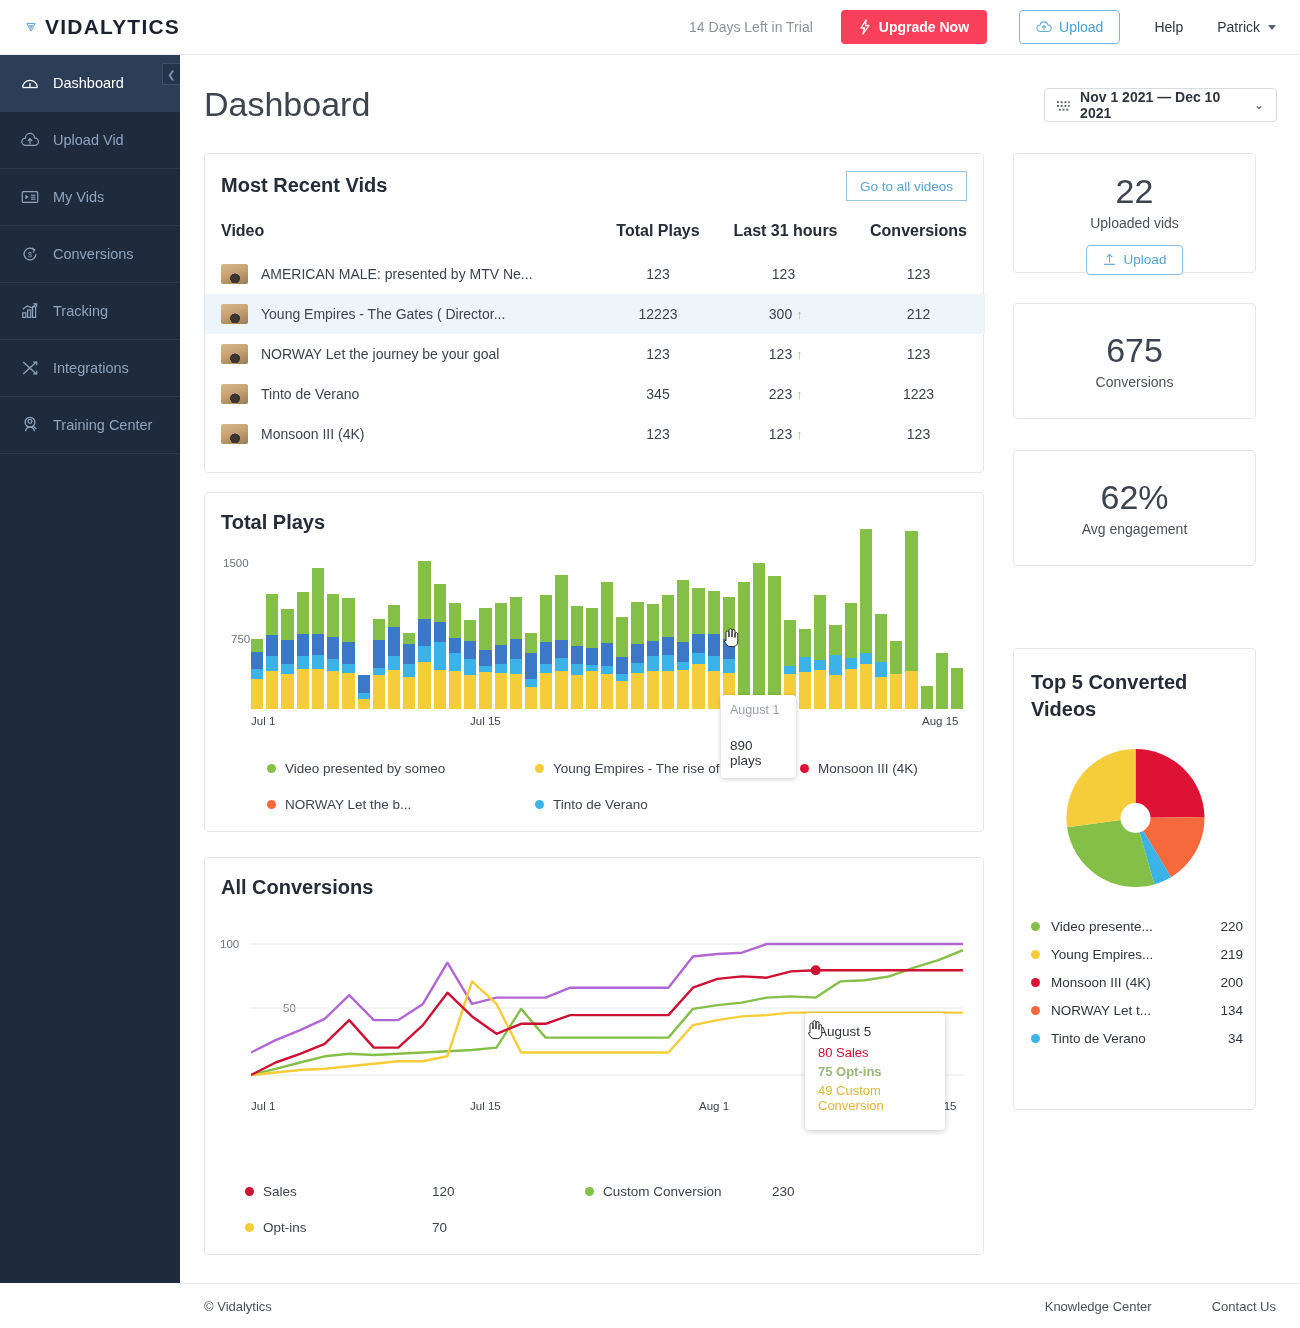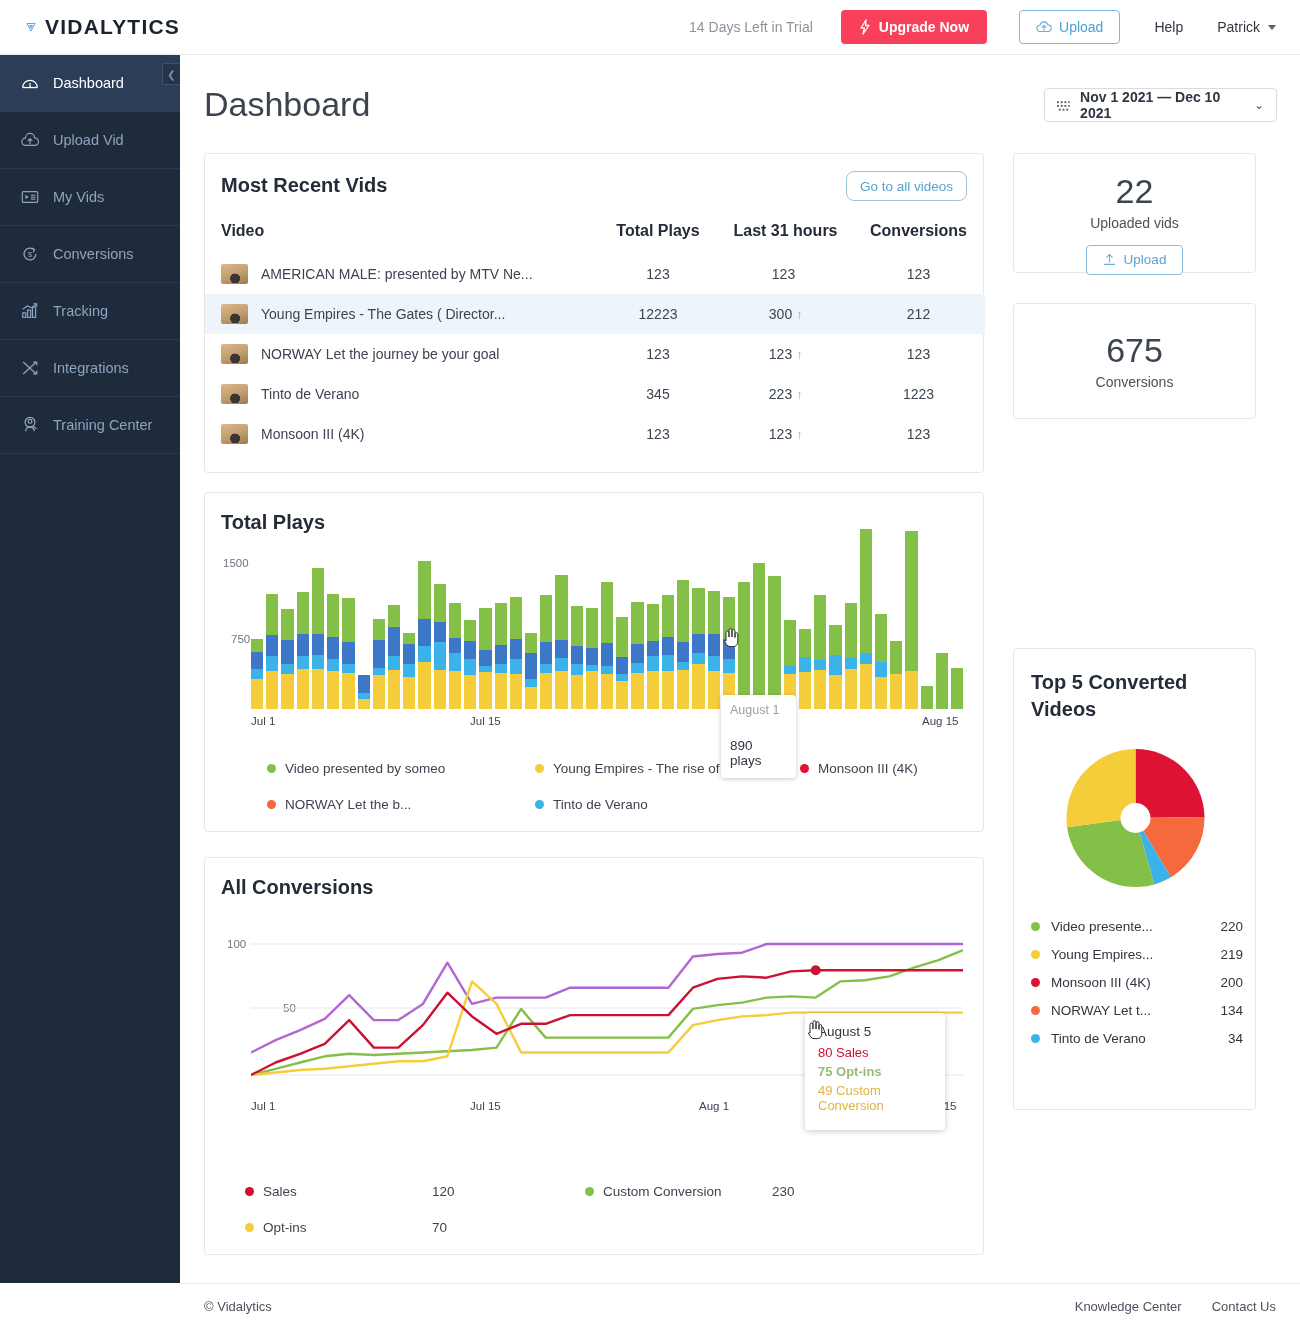--- a/index.html
+++ b/index.html
@@ -78,21 +78,21 @@
   .card {
     position: absolute; background: #fff; border: 1px solid #e4e7ea; border-radius: 4px;
   }
 
   
   #card-recent { left: 24px; top: 98px; width: 780px; height: 320px; }
   .card-title { font-size: 20px; font-weight: bold; color: #242c38; }
   #recent-title { position: absolute; left: 16px; top: 20px; }
   .btn-allvideos {
     position: absolute; right: 16px; top: 17px; height: 30px; padding: 0 13px;
-    border: 1px solid #9cc5e0; border-radius: 8px; background: #fff;
+    border: 1px solid #9cc5e0; border-radius: 0; background: #fff;
     color: #5aa3d0; font-size: 13.5px; cursor: pointer; font-family: "Liberation Sans", sans-serif;
   }
   table.vids { position: absolute; left: 0; top: 60px; width: 780px; border-collapse: collapse; }
   table.vids th {
     font-size: 16px; font-weight: bold; color: #242c38; text-align: center;
     padding: 8px 0 14px 0;
   }
   table.vids th.c-video { text-align: left; padding-left: 16px; }
   table.vids td { font-size: 14px; color: #3c4450; text-align: center; height: 40px; }
   table.vids td.c-video { text-align: left; padding-left: 16px; }
@@ -155,21 +155,21 @@
   .t5-name { margin-left: 11px; }
   .t5-val { margin-left: auto; }
 
   
   .footer {
     position: absolute; left: 180px; top: 1283px; width: 1120px; height: 45px;
     background: #fff; border-top: 1px solid #e8eaed;
     display: flex; align-items: center; font-size: 13px; color: #4b525c;
   }
   .footer-left { margin-left: 24px; }
-  .footer-right { margin-left: auto; margin-right: 24px; display: flex; gap: 30px; }
+  .footer-right { margin-left: auto; margin-right: 24px; display: flex; gap: 60px; }
   .footer-link { cursor: pointer; color: #4b525c; }
   .sidebar-foot { position: absolute; left: 0; top: 1283px; width: 180px; height: 45px; background: #fff; }
 </style>
 </head>
 <body>
 
 <div class="topbar">
   <div class="brand">
     <svg class="brand-logo" viewBox="0 0 32 32">
       <polygon points="3,5 29,5 16,29" fill="none" stroke="#3b82c4" stroke-width="2.4"></polygon>
@@ -641,21 +641,21 @@
       <div class="lg-item">
         <span class="dot" id="lgp4" style="background: rgb(60, 179, 232);"></span>
         <span>Tinto de Verano</span>
       </div>
     </div>
   </div>
 
   <div class="card" id="card-conv">
     <div class="card-title" id="conv-title">All Conversions</div>
     <div class="chart-area" style="height:230px;">
-      <div class="y-label" style="left:22px; top:30px;">100</div>
+      <div class="y-label" style="left:15px; top:30px;">100</div>
       <div class="y-label" style="left:30px; top:94px;margin-left:48px;">50</div>
       <svg id="conv-svg" style="position:absolute; left:46px; top:20px;" width="712" height="160" viewBox="0 0 712 160">
         <line x1="0" y1="16" x2="712" y2="16" stroke="#e6e8ea" stroke-width="1"></line>
         <line x1="0" y1="80" x2="712" y2="80" stroke="#e6e8ea" stroke-width="1"></line>
         <line x1="0" y1="147" x2="712" y2="147" stroke="#e6e8ea" stroke-width="1"></line>
         <g id="conv-paths">
             <polyline points="0.0,124.5 24.6,112.1 49.1,102.1 73.7,90.9 98.2,67.2 122.8,92.1 147.3,92.1 171.9,75.9 196.4,34.7 221.0,75.9 245.5,69.6 270.1,69.6 294.6,69.6 319.2,59.7 343.7,59.7 368.3,59.7 392.8,59.7 417.4,59.7 441.9,28.5 466.5,26.0 491.0,24.7 515.6,16.0 540.1,16.0 564.7,16.0 589.2,16.0 613.8,16.0 638.3,16.0 662.9,16.0 687.4,16.0 712.0,16.0" fill="none" stroke="#b067d4" stroke-width="2.4" stroke-linejoin="round"></polyline>
             <polyline points="0.0,147.0 24.6,140.8 49.1,134.5 73.7,128.3 98.2,125.8 122.8,127.0 147.3,125.8 171.9,124.5 196.4,123.3 221.0,122.0 245.5,119.6 270.1,80.9 294.6,109.6 319.2,109.6 343.7,109.6 368.3,109.6 392.8,109.6 417.4,109.6 441.9,80.9 466.5,77.1 491.0,74.6 515.6,69.6 540.1,68.4 564.7,69.6 589.2,53.4 613.8,52.2 638.3,48.4 662.9,39.7 687.4,32.2 712.0,22.2" fill="none" stroke="#84bf47" stroke-width="2.4" stroke-linejoin="round"></polyline>
             <polyline points="0.0,147.0 24.6,144.5 49.1,142.0 73.7,140.8 98.2,138.3 122.8,135.8 147.3,133.3 171.9,133.3 196.4,128.3 221.0,53.4 245.5,75.9 270.1,124.5 294.6,124.5 319.2,124.5 343.7,124.5 368.3,124.5 392.8,124.5 417.4,124.5 441.9,97.1 466.5,92.1 491.0,88.4 515.6,87.1 540.1,84.6 564.7,84.6 589.2,84.6 613.8,84.6 638.3,84.6 662.9,84.6 687.4,84.6 712.0,84.6" fill="none" stroke="#f5cd3a" stroke-width="2.4" stroke-linejoin="round"></polyline>
             <polyline points="0.0,147.0 24.6,134.5 49.1,125.8 73.7,115.8 98.2,92.1 122.8,119.6 147.3,119.6 171.9,97.1 196.4,64.7 221.0,88.4 245.5,105.8 270.1,95.8 294.6,95.8 319.2,87.1 343.7,87.1 368.3,87.1 392.8,87.1 417.4,87.1 441.9,59.7 466.5,50.9 491.0,48.4 515.6,49.7 540.1,43.4 564.7,42.2 589.2,42.2 613.8,42.2 638.3,42.2 662.9,42.2 687.4,42.2 712.0,42.2" fill="none" stroke="#cc1133" stroke-width="2.4" stroke-linejoin="round"></polyline>
@@ -711,20 +711,24 @@
         <span>Upload</span>
       </span>
     </button>
   </div>
 
   <div class="card" id="card-stat2">
     <div class="stat-num" style="margin-top:27px">675</div>
     <div class="stat-label">Conversions</div>
   </div>
 
+  <div class="card" id="card-stat3">
+    <div class="stat-num" style="margin-top:27px">62%</div>
+    <div class="stat-label">Avg engagement</div>
+  </div>
 
   <div class="card" id="card-top5">
     <div class="card-title" id="top5-title">Top 5 Converted Videos</div>
     <div class="donut-wrap">
       <svg width="243" height="175" viewBox="0 0 243 175">
         <g id="donut-slices" transform="translate(121.5,84)">
             <path d="M0,0 L0.00,-69.00 A69,69 0 0 1 68.99,-0.94 Z" fill="#dd1234"></path>
             <path d="M0,0 L68.99,-0.94 A69,69 0 0 1 35.54,59.14 Z" fill="#f5693c"></path>
             <path d="M0,0 L35.54,59.14 A69,69 0 0 1 18.83,66.38 Z" fill="#3cb3e8"></path>
             <path d="M0,0 L18.83,66.38 A69,69 0 0 1 -68.38,9.24 Z" fill="#84bf47"></path>

